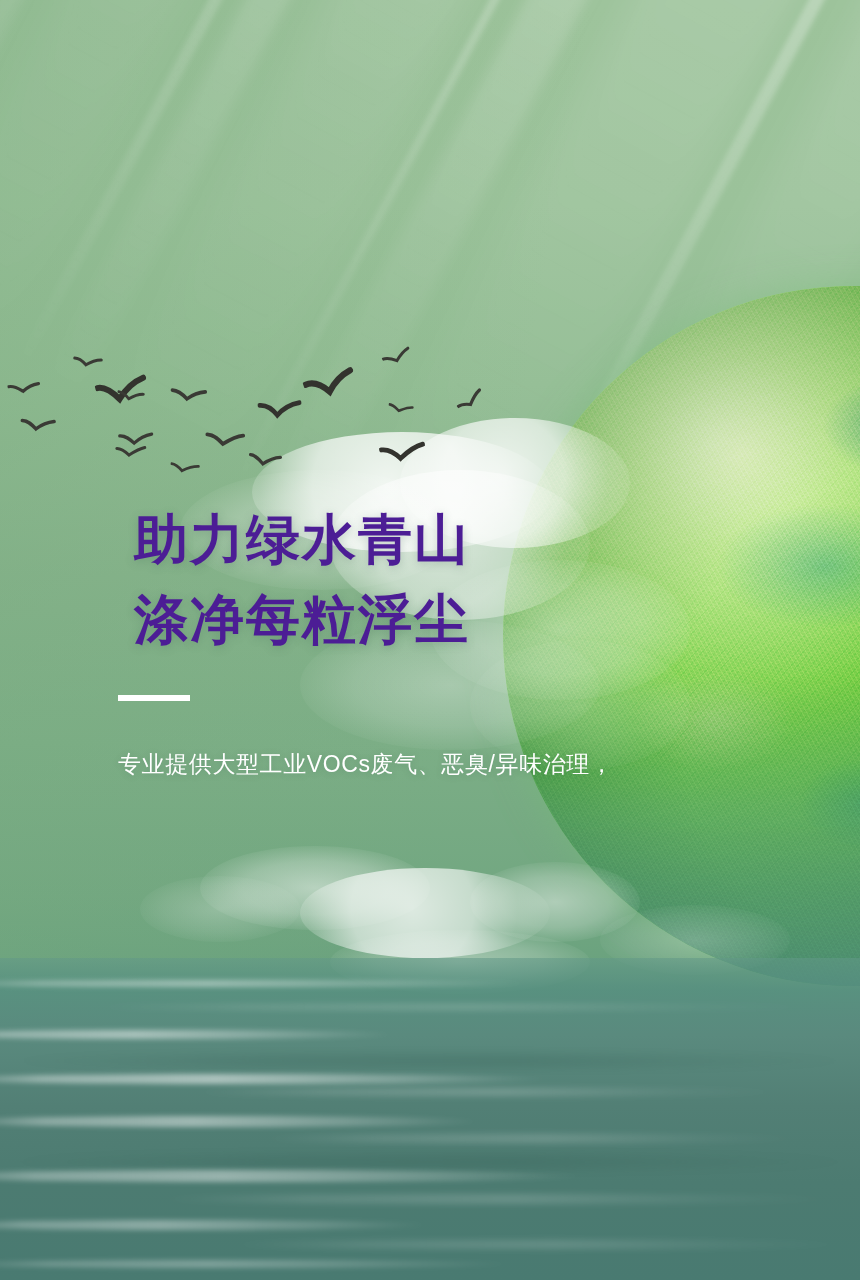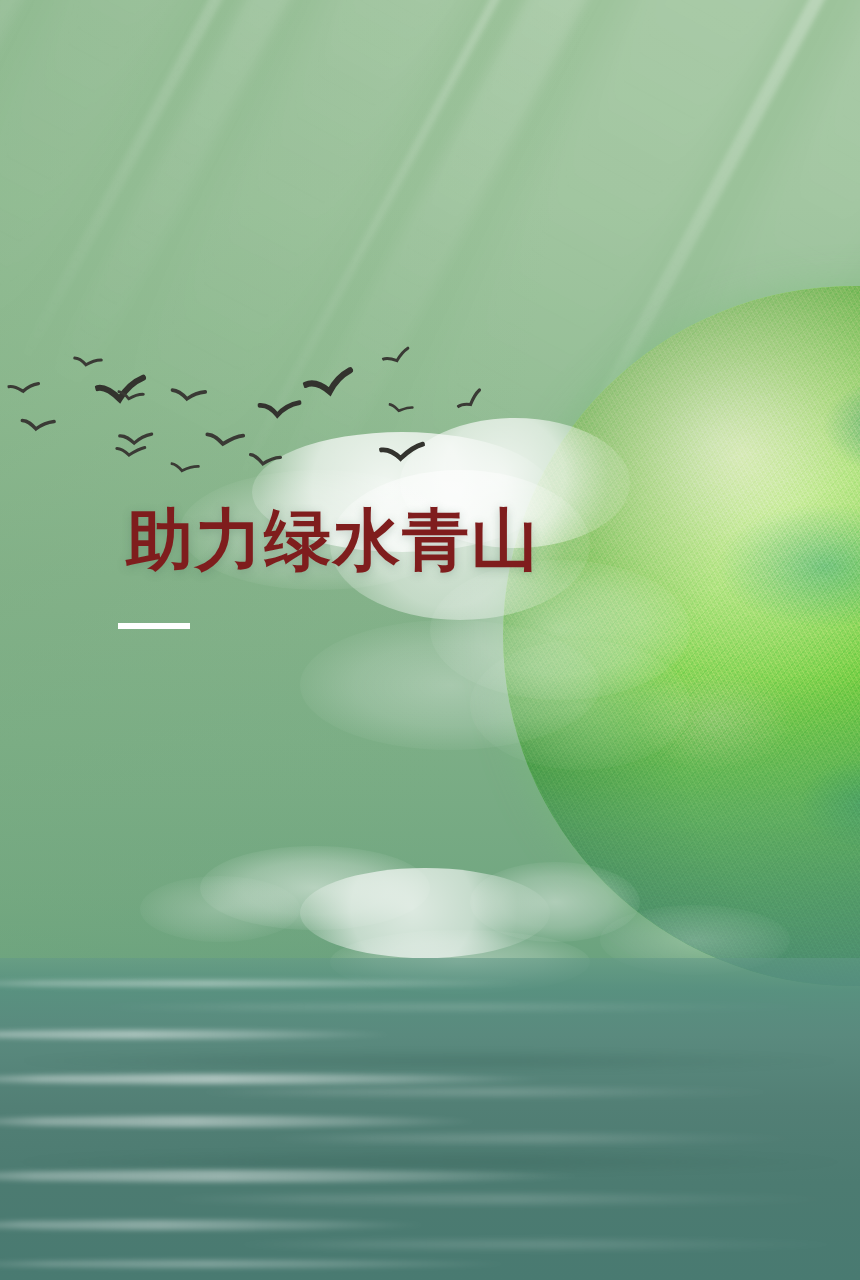--- a/index.html
+++ b/index.html
@@ -178,26 +178,26 @@
   .bird svg { display: block; }
 
   
   .copy {
     position: absolute;
     left: 118px;
     top: 492px;
     width: 560px;
   }
   .headline {
-    color: #7f1d1d;
-    font-size: 67px;
+    color: #4c1d95;
+    font-size: 54px;
     font-weight: 700;
     line-height: 1.18;
     letter-spacing: 2px;
-    margin: 8px;
+    margin: 16px;
     text-shadow: 0 2px 10px rgba(60,100,80,0.28);
     white-space: nowrap;
   }
   .rule {
     width: 72px;
     height: 6px;
     background: #ffffff;
     margin-top: 44px;
   }
   .subcopy {
@@ -356,16 +356,18 @@
     </div>
     <div class="bird" style="left:457px; top:394px; transform:rotate(-38deg);">
       <svg width="30" height="15" viewBox="0 0 30 15">
           <path d="M1 3 C6 3 9 6 12 9 C17 6 22 3.5 28 3" stroke="#3a3a35" stroke-width="3.2" fill="none" stroke-linecap="round"></path>
         </svg>
     </div>
   </div>
 
   <div class="copy">
     <h1 class="headline">助力绿水青山</h1>
+    <h1 class="headline">涤净每粒浮尘</h1>
     <div class="rule"></div>
+    <div class="subcopy">专业提供大型工业VOCs废气、恶臭/异味治理，</div>
   </div>
 
 </div>
 
 </body></html>

